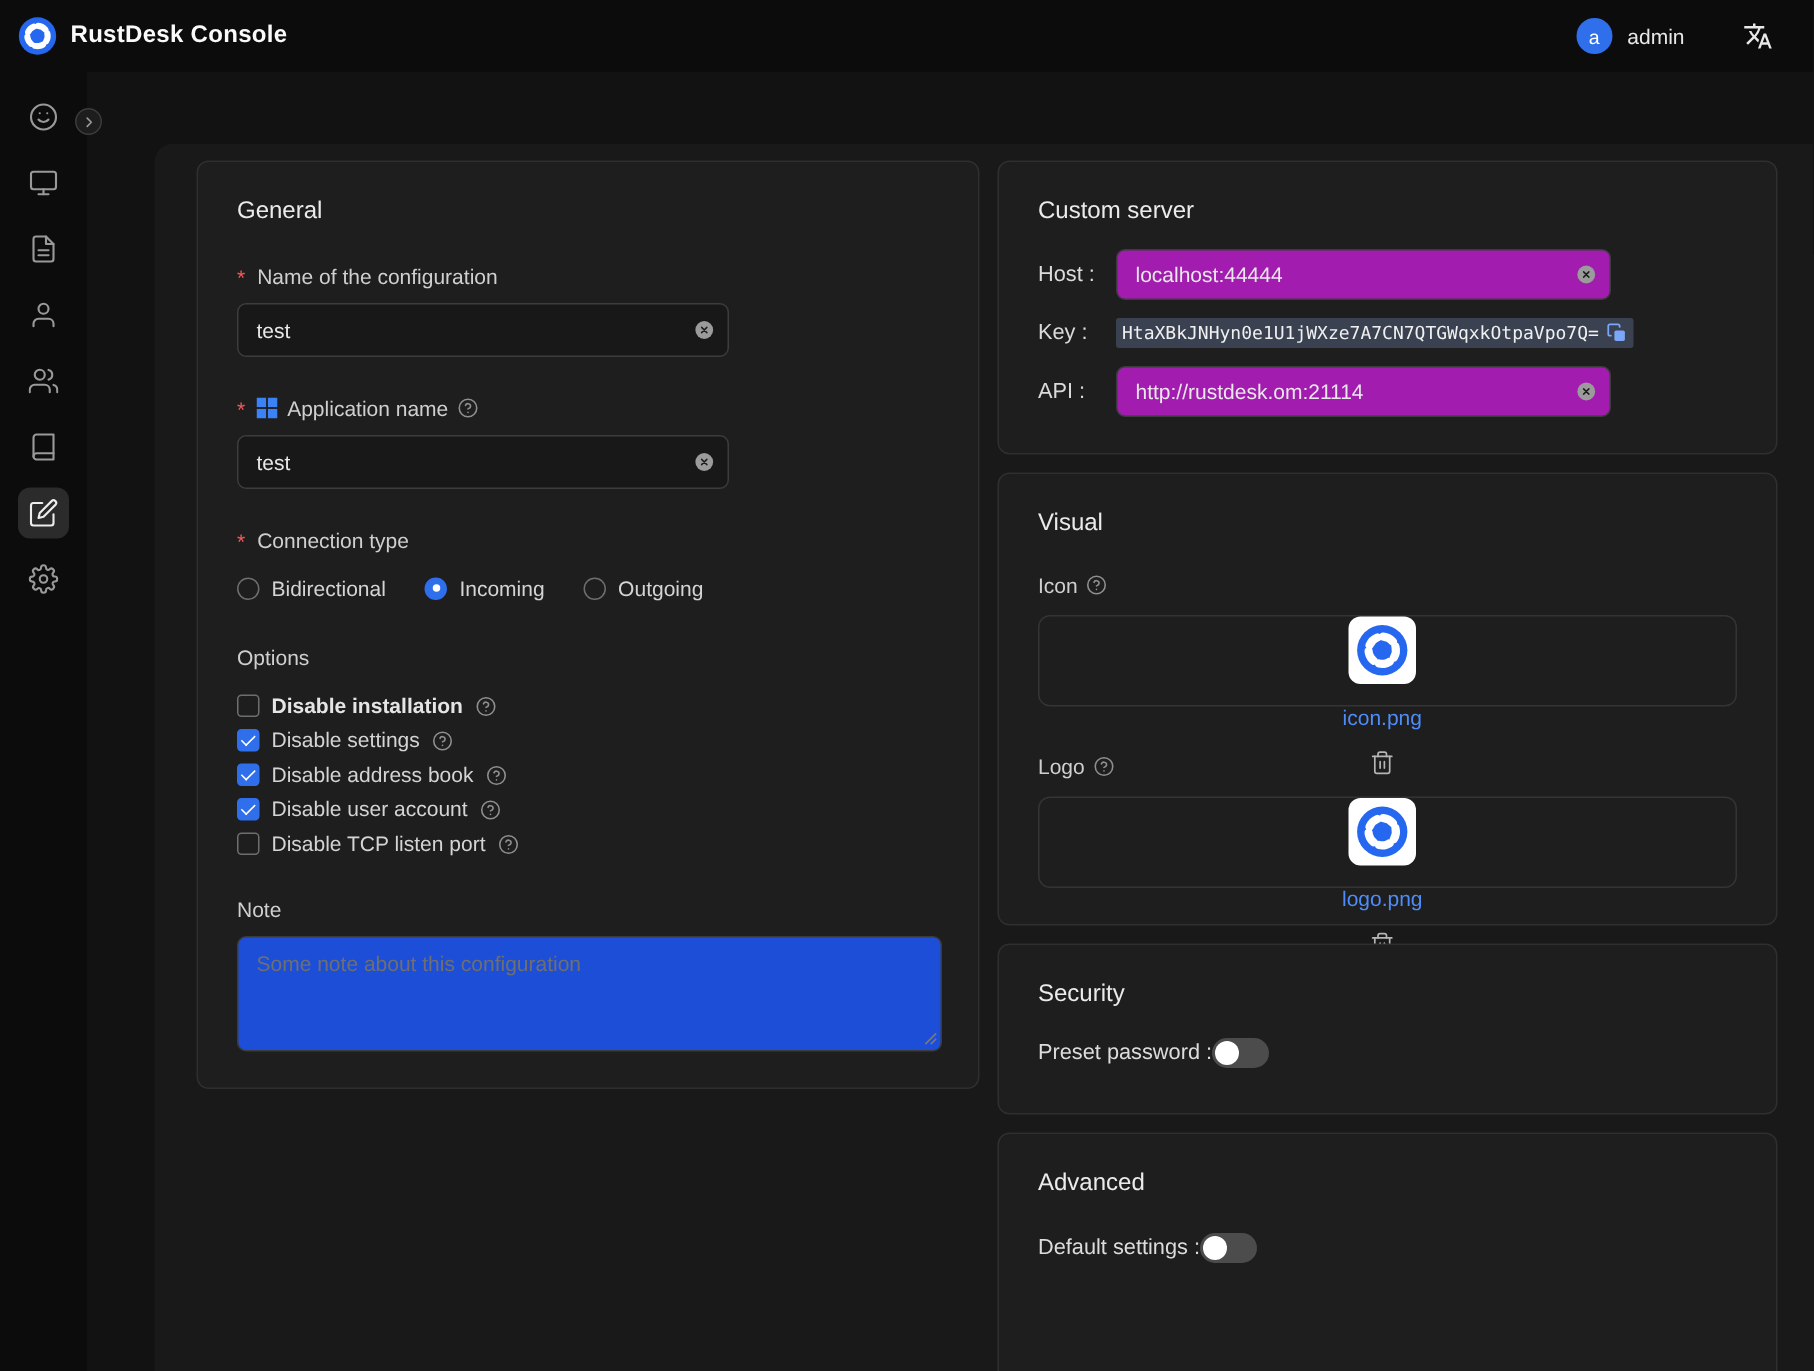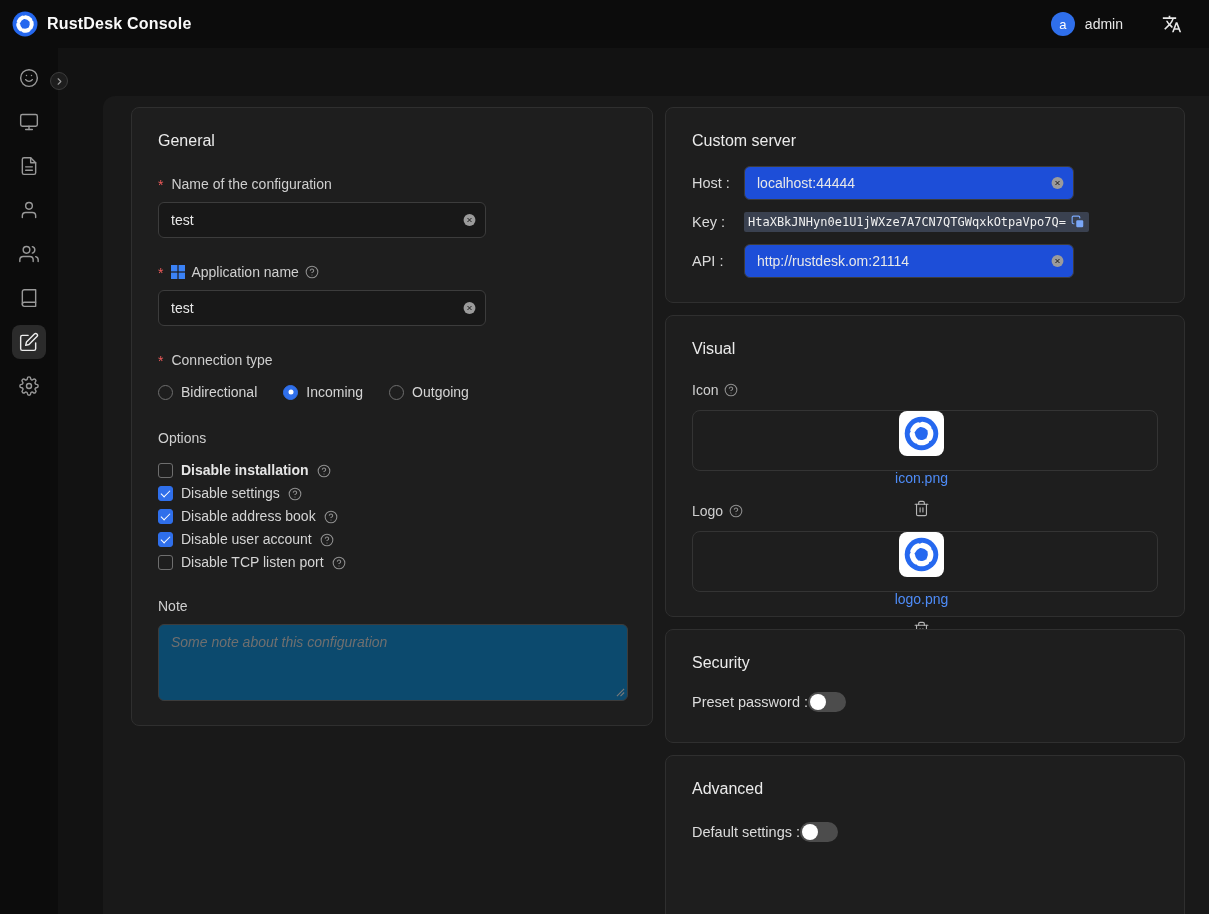--- a/index.html
+++ b/index.html
@@ -47,30 +47,30 @@
   .group-label { font-size:14px; color:#cfcfcf; margin-top:30px; }
   .checks { margin-top:16px; display:flex; flex-direction:column; gap:7px; }
   .check-row { display:flex; align-items:flex-end; gap:8px; font-size:14px; color:#d4d4d4; cursor:pointer; }
   .checkbox { width:15px; height:15px; border:1.5px solid #6e6e6e; border-radius:3px; position:relative; background:transparent; flex:none; }
   .checkbox.checked { background:#2f6feb; border-color:#2f6feb; }
   .checkbox.checked::after { content:""; position:absolute; left:4px; top:1px; width:4px; height:8px; border:solid #fff; border-width:0 1.6px 1.6px 0; transform:rotate(45deg); }
   .check-label.bold { font-weight:700; color:#e5e5e5; }
   .help { display:flex; flex:none; color:#8f8f8f; }
 
   .textarea-wrap { position:relative; margin-top:10px; width:470px; }
-  .textarea-wrap textarea { width:100%; height:77px; background:#0c4a6e; border:1px solid #3c3c3c; border-radius:6px; color:#e8e8e8; font-size:14px; padding:9px 12px; resize:none; font-family:inherit; outline:none; display:block;font-style:italic; }
+  .textarea-wrap textarea { width:100%; height:77px; background:#1d4ed8; border:1px solid #3c3c3c; border-radius:6px; color:#e8e8e8; font-size:14px; padding:9px 12px; resize:none; font-family:inherit; outline:none; display:block; }
   .textarea-wrap textarea::placeholder { color:#6f6f6f; }
   .grip { position:absolute; right:3px; bottom:4px; pointer-events:none; display:flex; }
 
   
   .cs-row { display:flex; align-items:center; margin-top:12px; }
   .cs-row.first { margin-top:16px; }
   .cs-label { width:52px; font-size:14.5px; color:#dadada; flex:none; }
   .cs-input { position:relative; width:330px; }
-  .cs-input input { width:100%; height:34px; background:#1d4ed8; border:1px solid #3c3c3c; border-radius:6px; color:#e8e8e8; font-size:14px; padding:0 32px 0 12px; font-family:inherit; outline:none; }
+  .cs-input input { width:100%; height:34px; background:#a21caf; border:1px solid #3c3c3c; border-radius:6px; color:#e8e8e8; font-size:14px; padding:0 32px 0 12px; font-family:inherit; outline:none; }
   .key-chip { display:inline-flex; align-items:center; gap:5px; background:#3a4150; padding:3px 4px; border-radius:2px; font-family:"DejaVu Sans Mono",monospace; font-size:12px; color:#f0f0f0; }
 
   
   .v-label { display:flex; align-items:center; gap:6px; font-size:14px; color:#cfcfcf; margin-top:24px; }
   .v-label.second { margin-top:32px; }
   .filebox { margin-top:12px; height:61px; border:1px solid #343434; border-radius:8px; display:flex; align-items:center; padding:0 16px 0 9px; gap:14px;flex-direction:column; }
   .thumb { width:45px; height:45px; background:#ffffff; border-radius:8px; display:flex; align-items:center; justify-content:center; flex:none; }
   .filelink { font-size:14px; color:#4e8cf8; text-decoration:none; cursor:pointer; flex:1; }
   .trash-btn { display:flex; cursor:pointer; }
 

